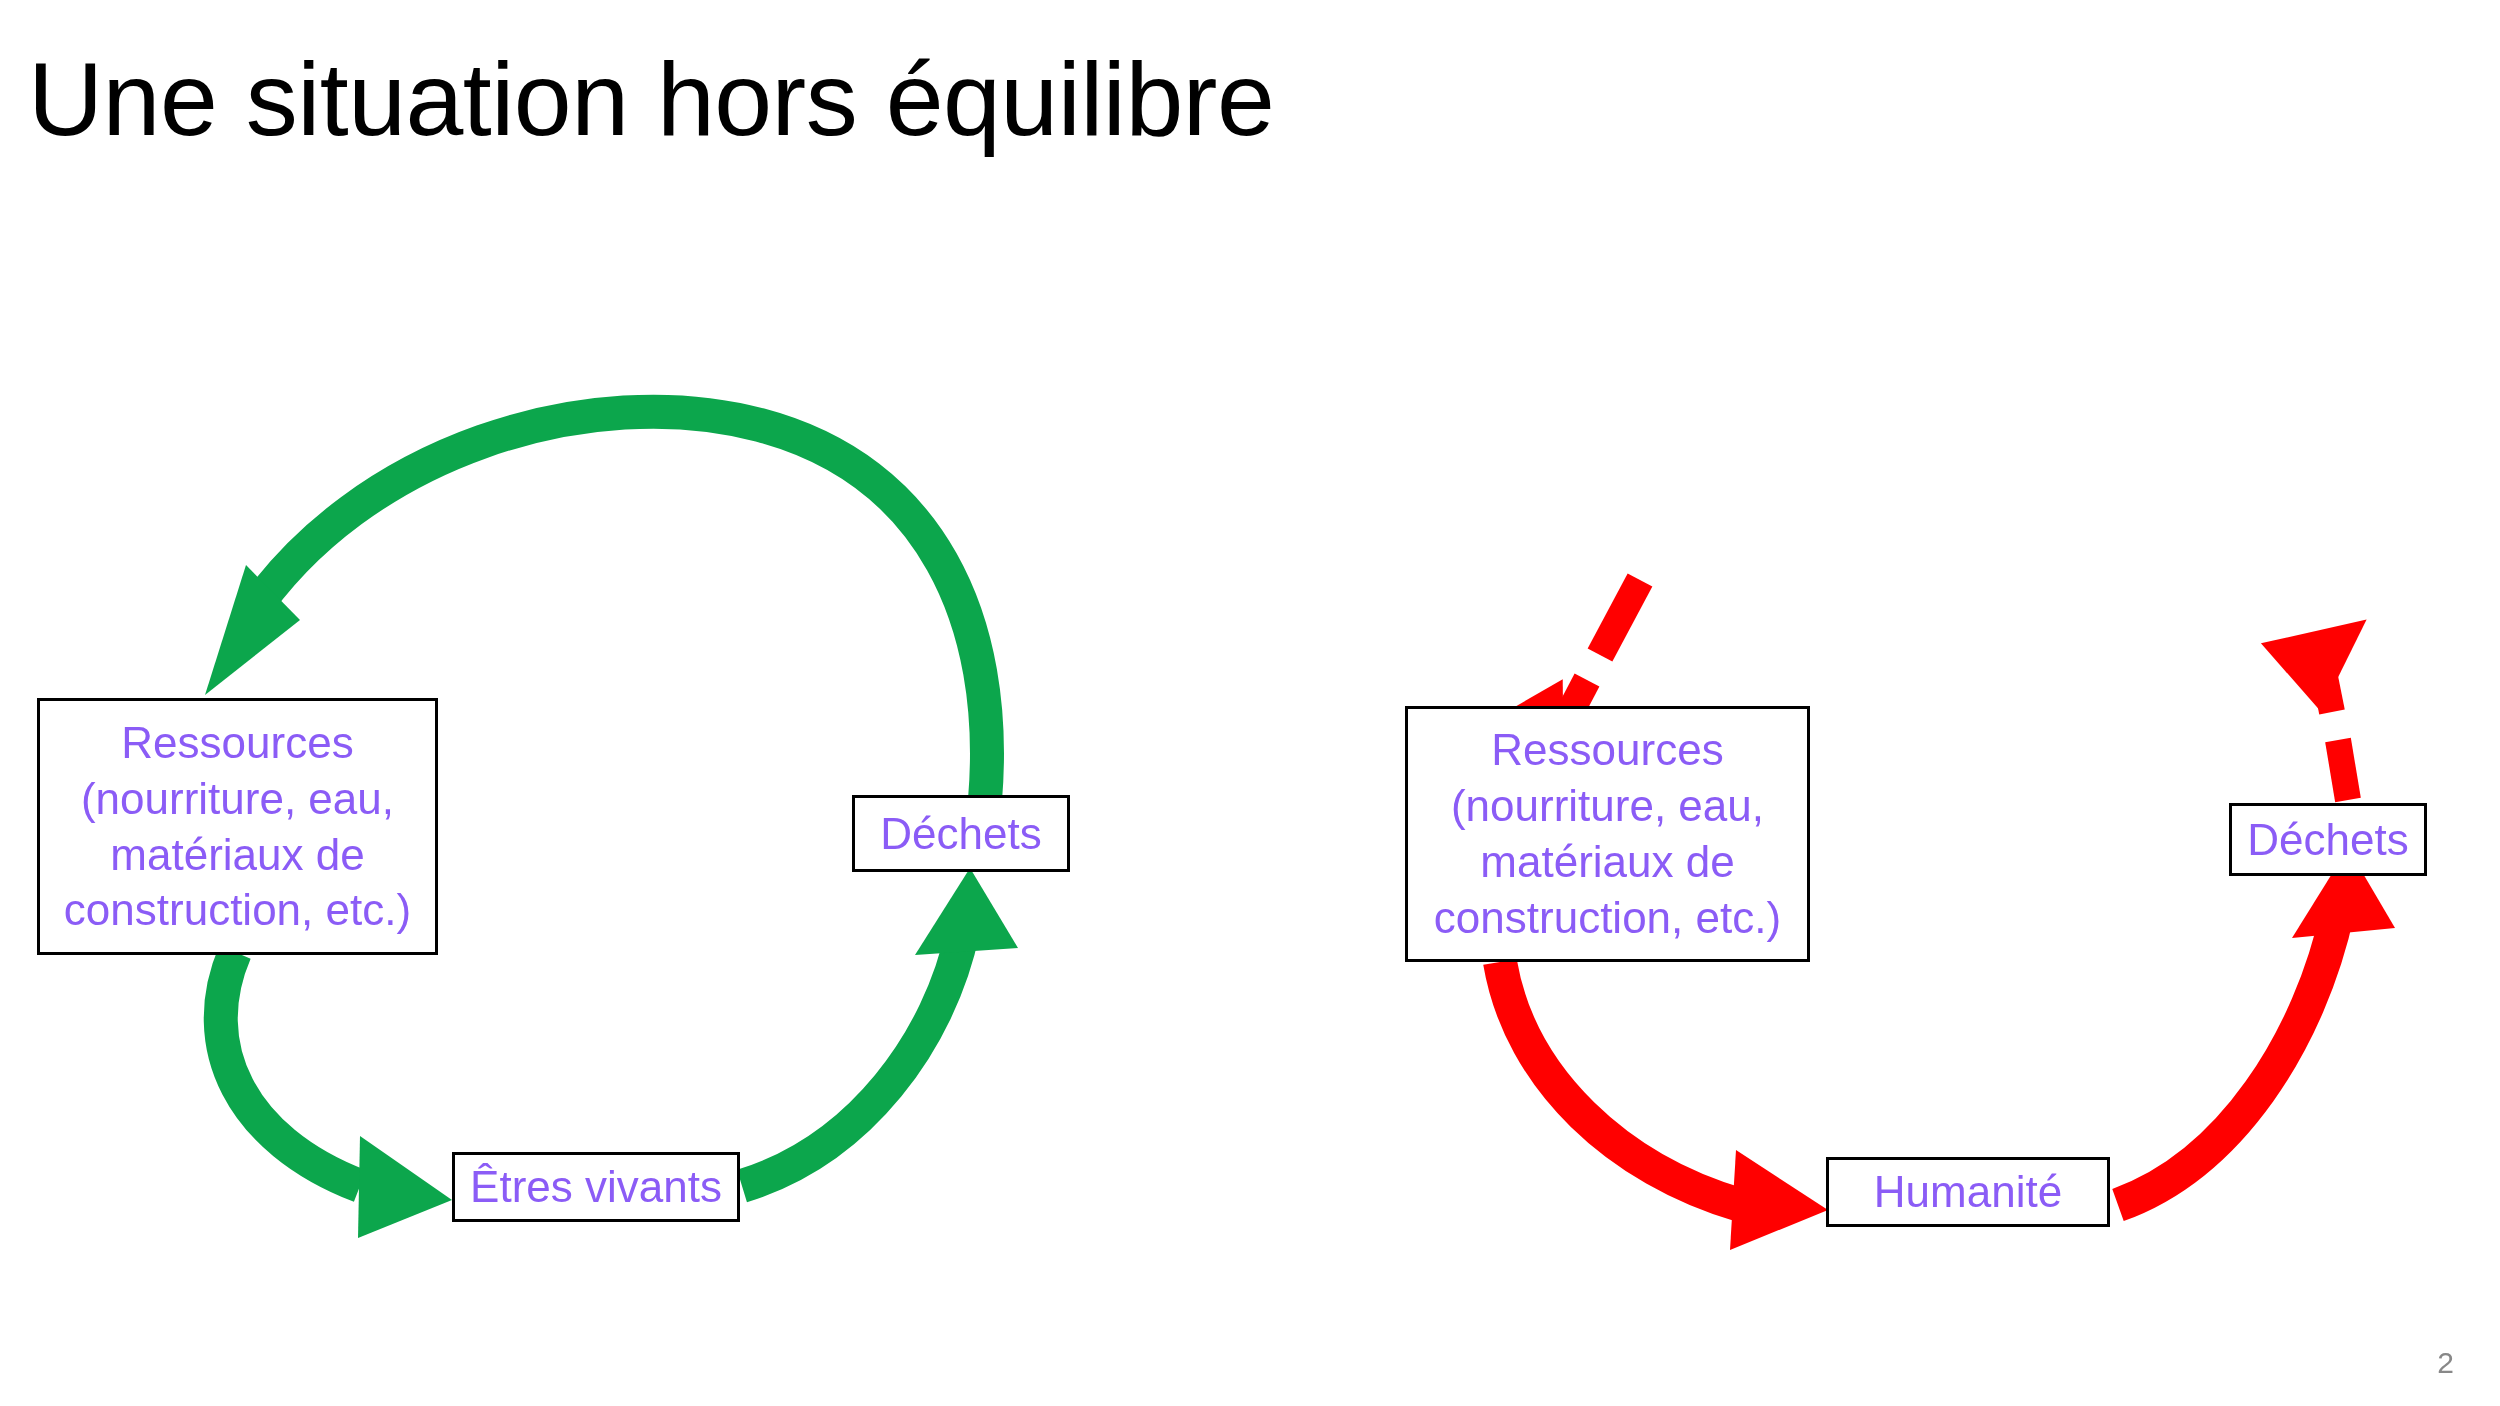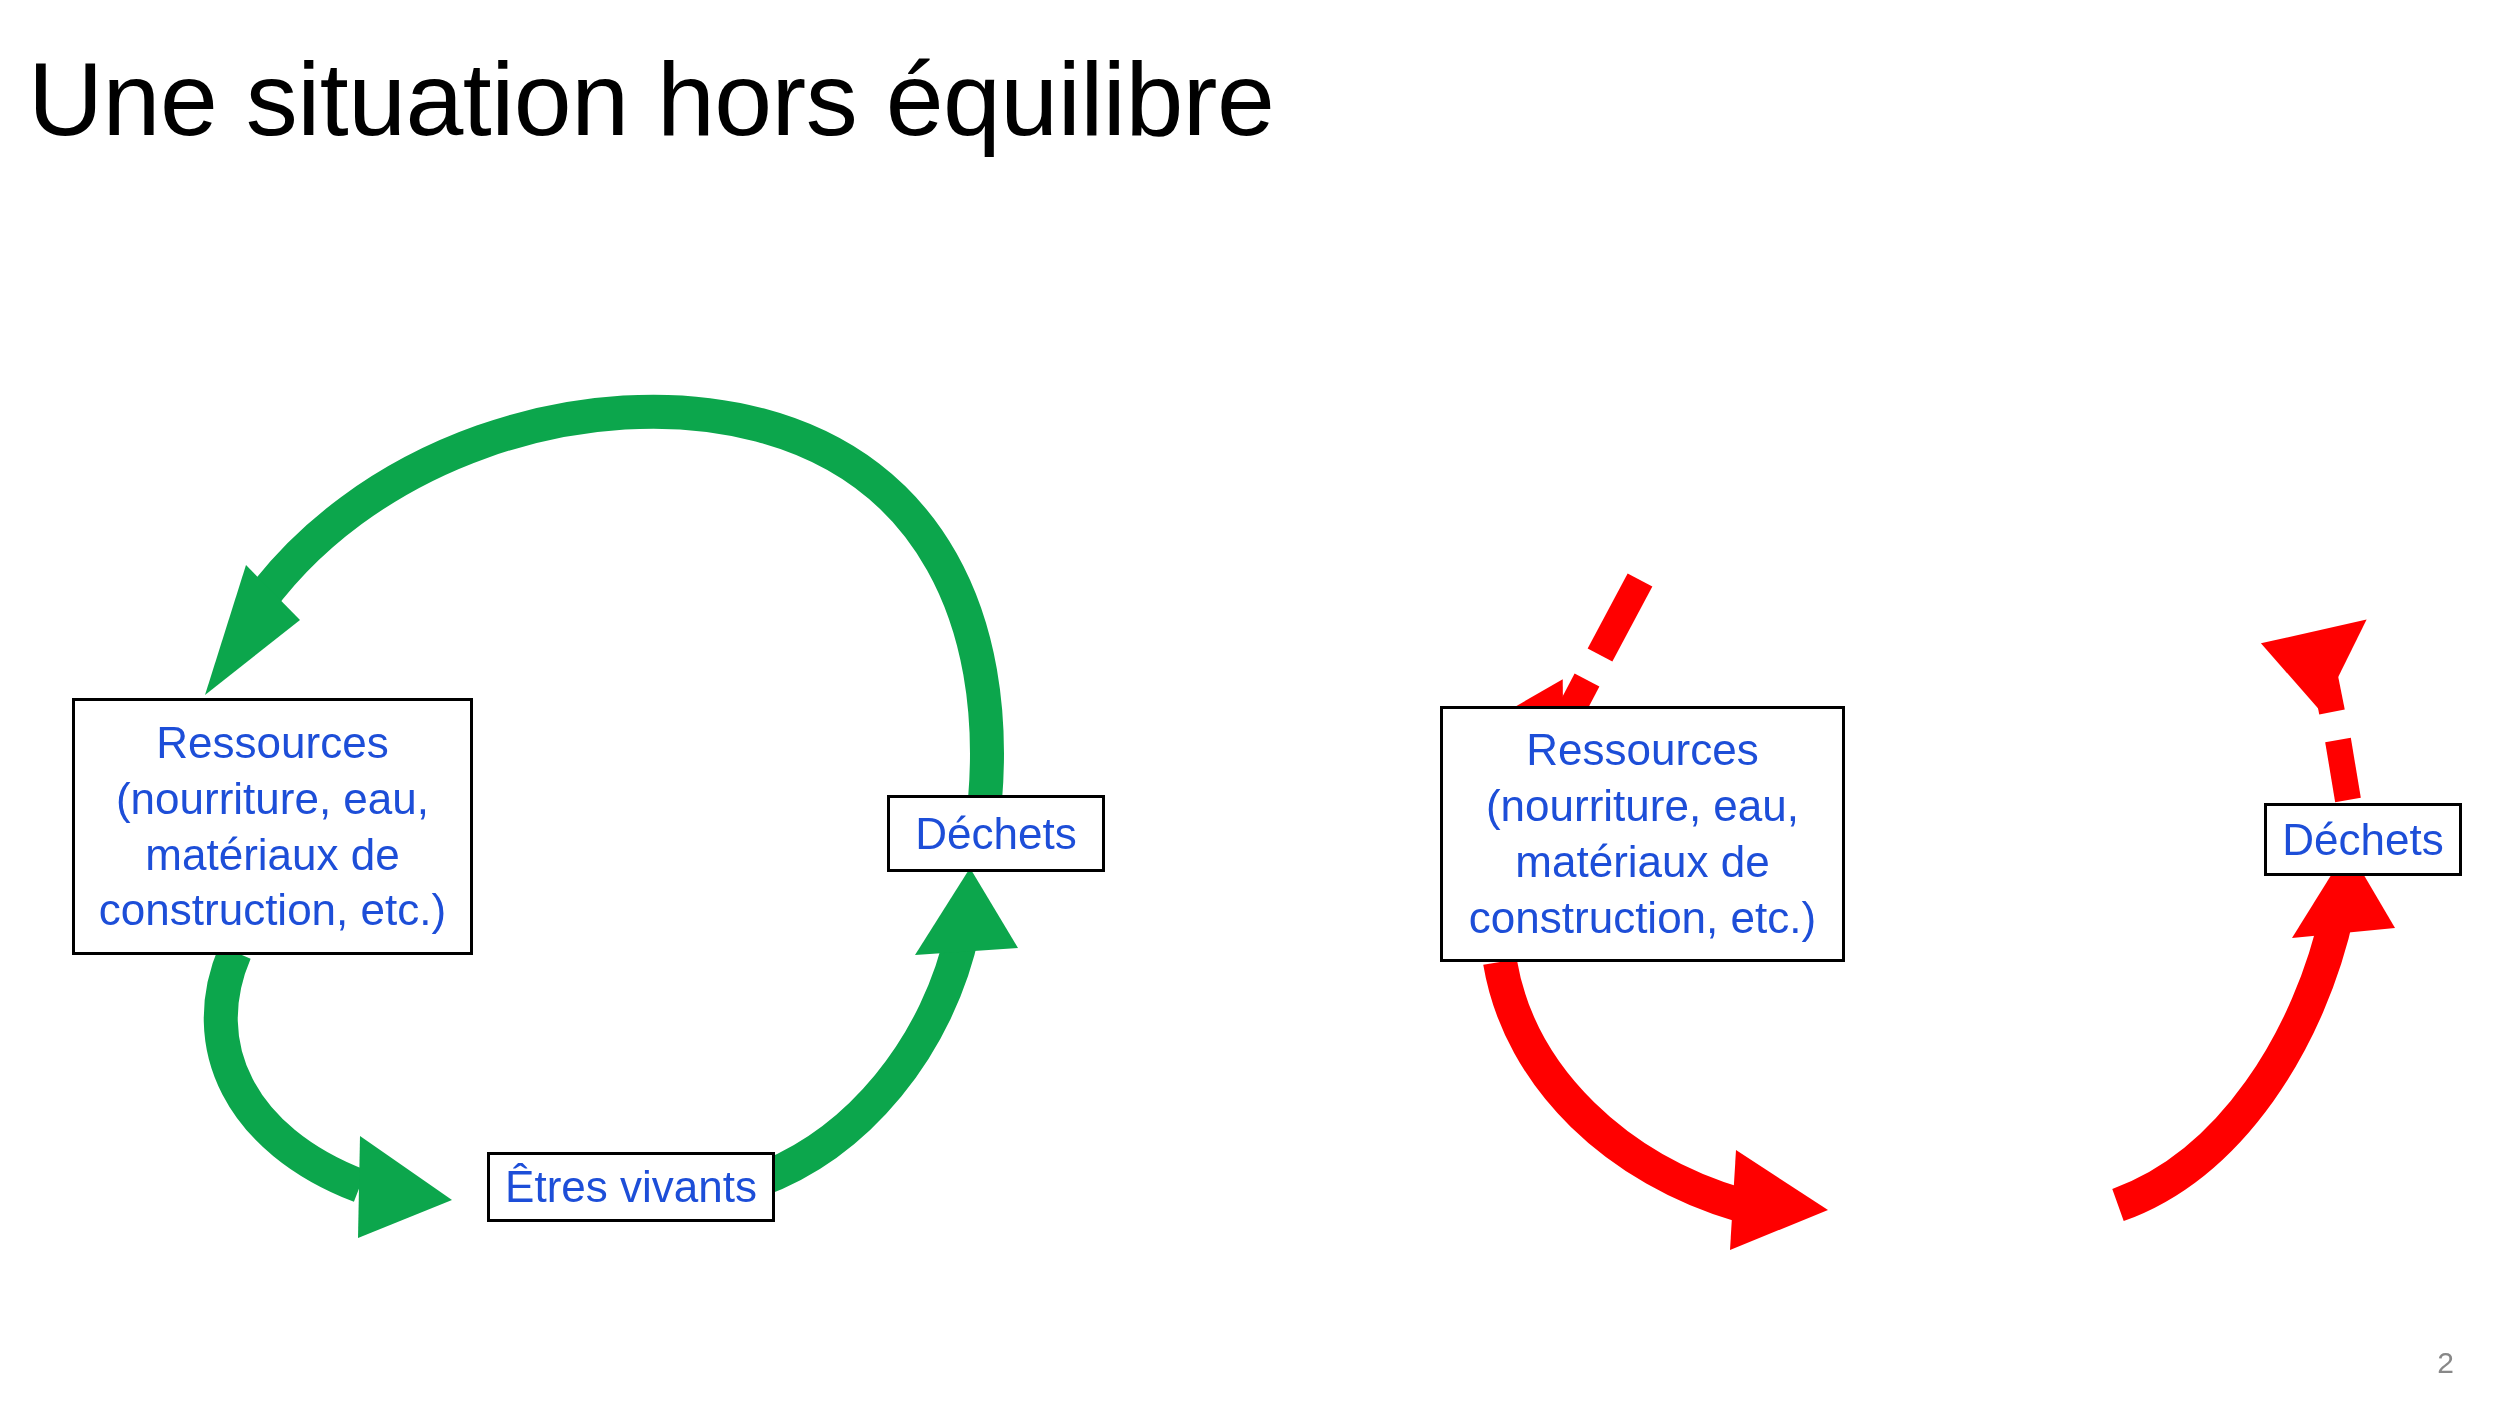--- a/index.html
+++ b/index.html
@@ -43,23 +43,22 @@
     position: absolute;
     box-sizing: border-box;
     border: 3px solid #000000;
     background: #ffffff;
     display: flex;
     align-items: center;
     justify-content: center;
     text-align: center;
     font-size: 44px;
     line-height: 1.26;
-    color: #1d4ed8;
+    color: #8b5cf6;
     padding: 4px 10px;
-    margin-left: 35px;
   }
   .node-box.multiline {
     line-height: 1.27;
   }
   #page-number {
     position: absolute;
     right: 46px;
     bottom: 26px;
     font-size: 30px;
     color: #888888;
@@ -144,20 +143,23 @@
 
   <div class="node-box multiline" style="left:1405px; top:706px; width:405px; height:256px;">
     <span>
       <span>Ressources</span><br>
       <span>(nourriture, eau,</span><br>
       <span>matériaux de</span><br>
       <span>construction, etc.)</span>
     </span>
   </div>
 
+  <div class="node-box" style="left:1826px; top:1157px; width:284px; height:70px;">
+    <span>Humanité</span>
+  </div>
 
   <div class="node-box" style="left:2229px; top:803px; width:198px; height:73px;">
     <span>Déchets</span>
   </div>
 
   <div id="page-number">2</div>
 
 </div>
 
 </body></html>

